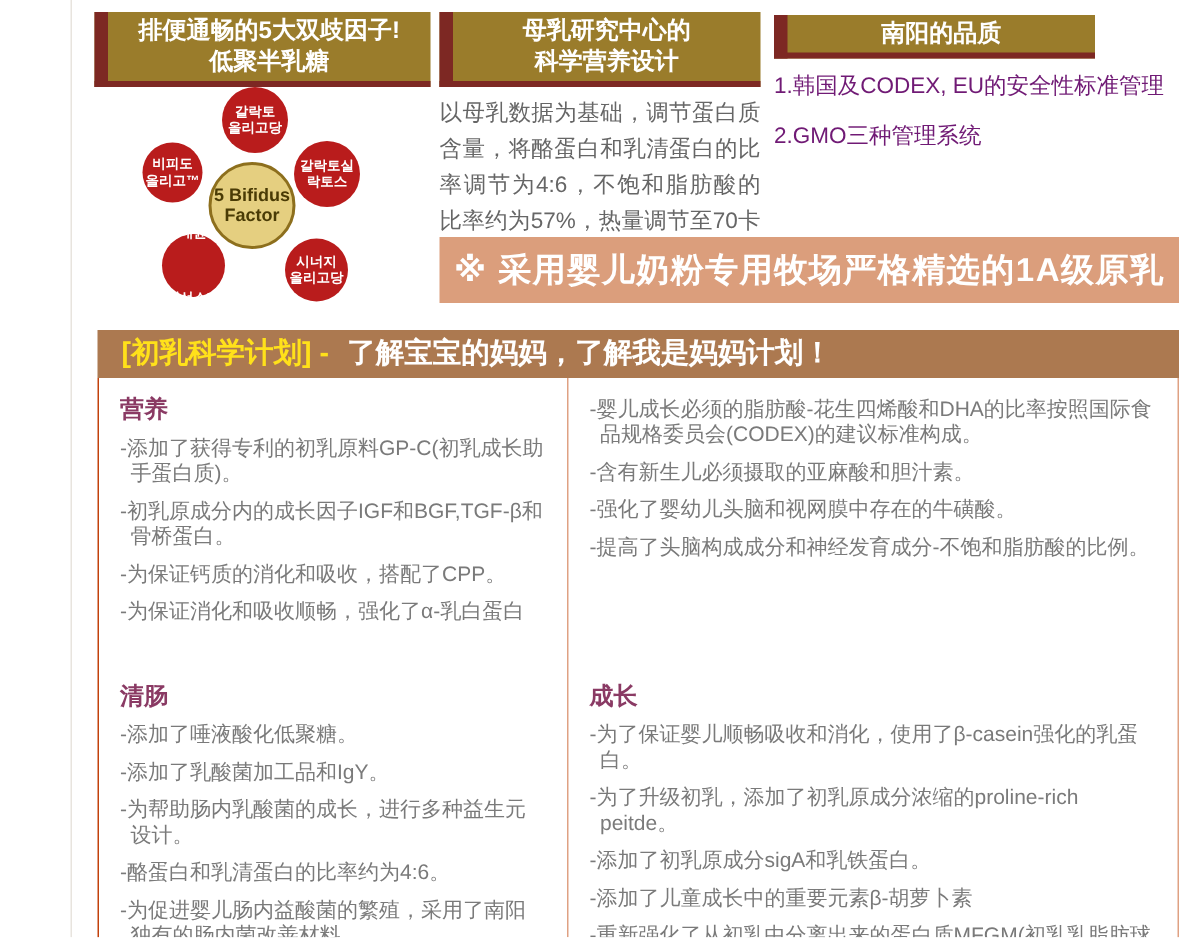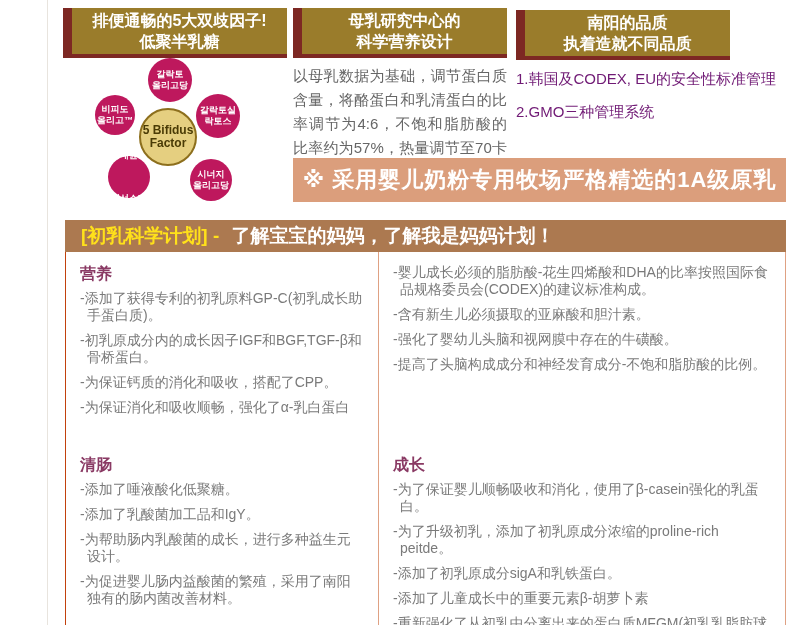--- a/index.html
+++ b/index.html
@@ -24,21 +24,21 @@
   .top-col3 .gold-header { width:214px; }
 
   .feature2-body { margin-top:6px; font-size:15px; line-height:24px; color:#666; text-align:justify; }
 
   .feature3-list { margin-top:8px; list-style:none; }
   .feature3-list li { font-size:15px; line-height:21px; color:#701a75; margin-bottom:12px; padding-left:14px; text-indent:-14px; }
 
   
   .diagram { position:relative; height:148px; margin-top:2px; }
   .sat {
-    position:absolute; border-radius:50%; background:#be185d; color:#fff;
+    position:absolute; border-radius:50%; background:#b91c1c; color:#fff;
     font-weight:bold; font-size:9px; line-height:11px;
     display:flex; flex-direction:column; align-items:center; justify-content:center;
     text-align:center;
   }
   .sat-top { left:85px; top:-2px; width:44px; height:44px; }
   .sat-left { left:32px; top:35px; width:40px; height:40px; }
   .sat-right { left:133px; top:34px; width:44px; height:44px; }
   .sat-bl { left:45px; top:96px; width:42px; height:42px;gap:32px; }
   .sat-br { left:127px; top:99px; width:42px; height:42px; }
   .center-circle {
@@ -117,21 +117,20 @@
     <div class="gold-header">
       <span>母乳研究中心的</span>
       <span>科学营养设计</span>
     </div>
     <p class="feature2-body">以母乳数据为基础，调节蛋白质含量，将酪蛋白和乳清蛋白的比率调节为4:6，不饱和脂肪酸的比率约为57%，热量调节至70卡路里以下。</p>
   </div>
 
   <div class="top-col3">
     <div class="gold-header">
       <span>南阳的品质</span>
-      <span>执着造就不同品质</span>
     </div>
     <ul class="feature3-list">
       <li>1.韩国及CODEX, EU的安全性标准管理</li>
       <li>2.GMO三种管理系统</li>
     </ul>
   </div>
 
   <div class="banner">※ 采用婴儿奶粉专用牧场严格精选的1A级原乳</div>
 
   <div class="plan-box">
@@ -147,20 +146,21 @@
           <p class="plan-item">-添加了获得专利的初乳原料GP-C(初乳成长助手蛋白质)。</p>
           <p class="plan-item">-初乳原成分内的成长因子IGF和BGF,TGF-β和骨桥蛋白。</p>
           <p class="plan-item">-为保证钙质的消化和吸收，搭配了CPP。</p>
           <p class="plan-item">-为保证消化和吸收顺畅，强化了α-乳白蛋白</p>
         </div>
         <div class="plan-section">
           <div class="plan-section-title">清肠</div>
           <p class="plan-item">-添加了唾液酸化低聚糖。</p>
           <p class="plan-item">-添加了乳酸菌加工品和IgY。</p>
           <p class="plan-item">-为帮助肠内乳酸菌的成长，进行多种益生元设计。</p>
+          <p class="plan-item">-酪蛋白和乳清蛋白的比率约为4:6。</p>
           <p class="plan-item">-为促进婴儿肠内益酸菌的繁殖，采用了南阳独有的肠内菌改善材料。</p>
         </div>
       </div>
 
       <div class="plan-col-right">
         <div class="plan-section first">
           <p class="plan-item">-婴儿成长必须的脂肪酸-花生四烯酸和DHA的比率按照国际食品规格委员会(CODEX)的建议标准构成。</p>
           <p class="plan-item">-含有新生儿必须摄取的亚麻酸和胆汁素。</p>
           <p class="plan-item">-强化了婴幼儿头脑和视网膜中存在的牛磺酸。</p>
           <p class="plan-item">-提高了头脑构成成分和神经发育成分-不饱和脂肪酸的比例。</p>

